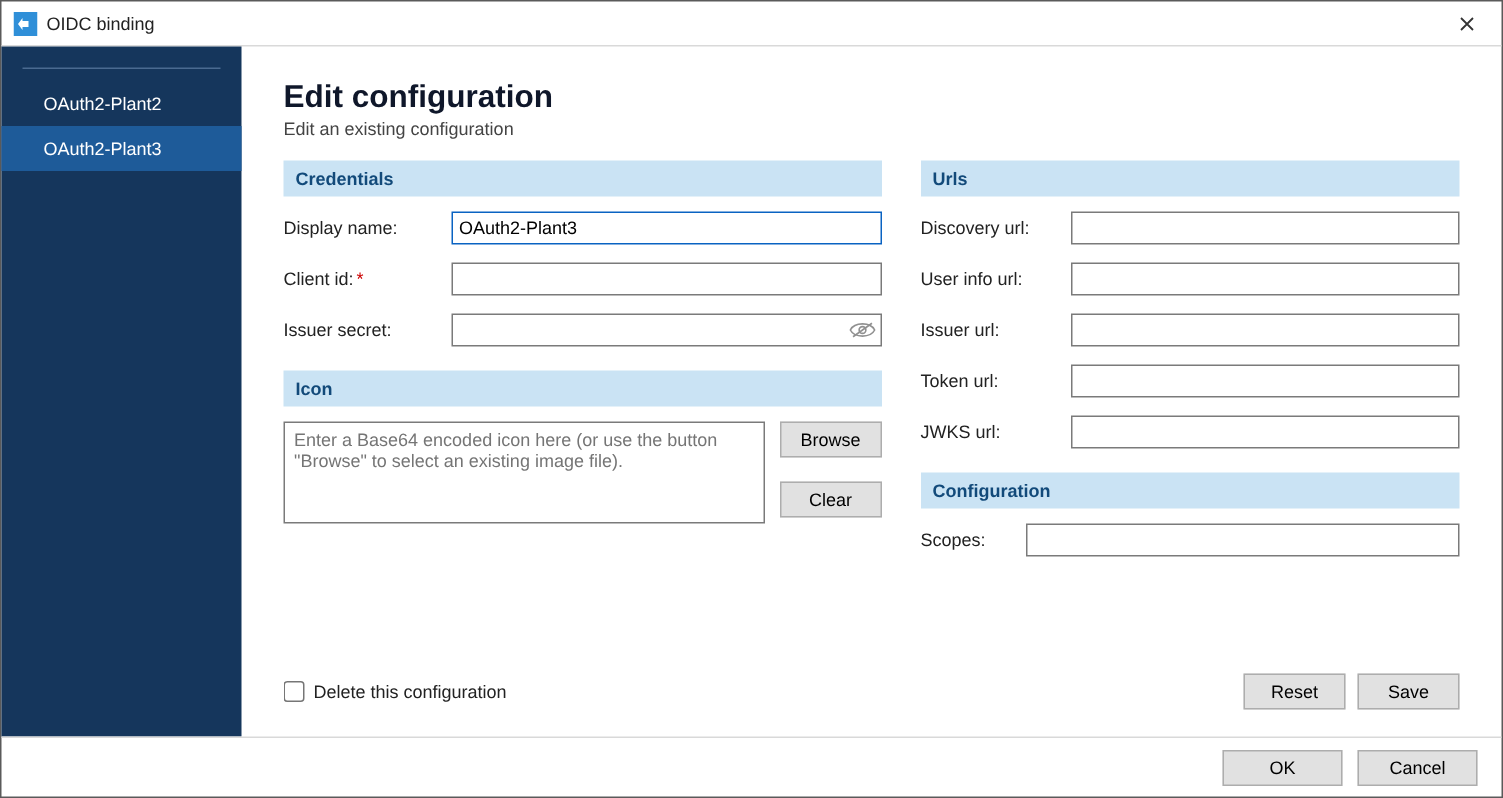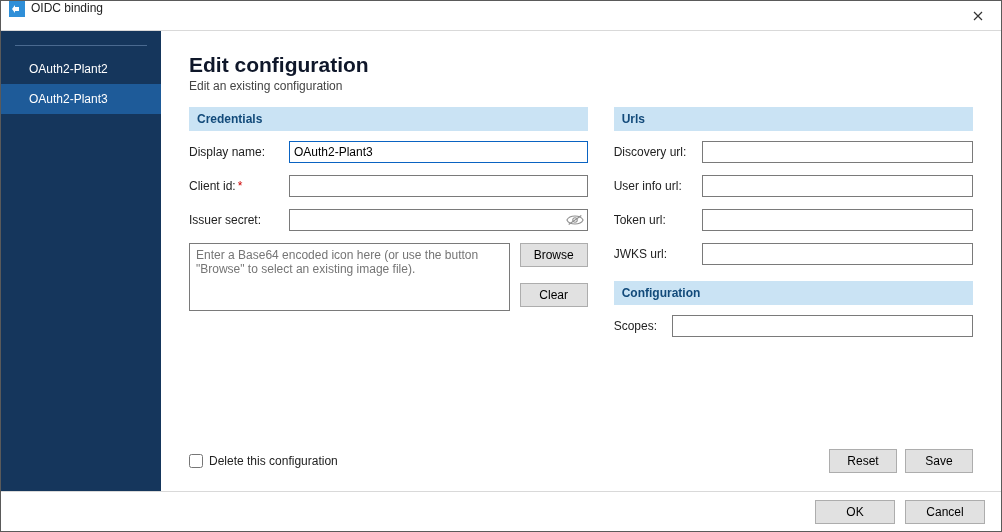--- a/index.html
+++ b/index.html
@@ -1,18 +1,18 @@
 <!DOCTYPE html>
 <html><head>
 <meta charset="utf-8">
 <style>
   * { box-sizing: border-box; }
   html, body { margin:0; padding:0; font-family: "Segoe UI", Tahoma, sans-serif; font-size:12px; color:#222; }
   .window { width:1002px; height:532px; border:1px solid #5a5a5a; background:#fff; display:flex; flex-direction:column; }
-  .titlebar { height:30px; display:flex; border-bottom:1px solid #d9d9d9; }
+  .titlebar { height:30px; display:flex; align-items:center; border-bottom:1px solid #d9d9d9; }
   .titlebar .app-icon { width:16px; height:16px; margin:0 6px 0 8px; }
   .titlebar .title { flex:1; font-size:12px; }
   .titlebar .close { width:46px; height:30px; display:flex; align-items:center; justify-content:center; cursor:pointer; }
 
   .body { flex:1; display:flex; min-height:0; }
   .sidebar { width:160px; background:#15365c; color:#fff; padding-top:14px; }
   .side-new { display:flex; align-items:center; gap:6px; padding:4px 14px 10px 14px; cursor:pointer; }
   .side-divider { height:1px; background:#4a6a90; margin:0 14px 8px 14px; }
   .side-item { padding:8px 14px 8px 28px; cursor:pointer; }
   .side-item.selected { background:#1e5b99; }
@@ -21,21 +21,21 @@
   h1 { font-size:21px; font-weight:700; margin:0 0 2px 0; color:#0f172a; }
   .subtitle { margin:0 0 14px 0; color:#444; }
 
   .columns { display:flex; gap:26px; }
   .col { display:flex; flex-direction:column; gap:6px; }
   .col-left { width:405px; }
   .col-right { width:365px; }
 
   .group-header { background:#cae3f4; color:#124a7a; font-weight:700; padding:5px 8px; margin-bottom:4px; }
 
-  .field-row { display:flex; align-items:center; gap:8px; margin-bottom:6px; }
+  .field-row { display:flex; align-items:center; gap:20px; margin-bottom:6px; }
   .col-left .field-label { width:92px; text-align:left; }
   .col-right .field-label { width:80px; text-align:left; }
   .req { color:#c00; margin-left:2px; }
   input.txt { flex:1; height:22px; border:1px solid #7a7a7a; padding:2px 4px; font:inherit; }
   input.txt:focus, input.txt.focused { outline:none; border:1px solid #0a63c2; }
   .secret-wrap { flex:1; position:relative; }
   .secret-wrap input { width:100%; padding-right:26px; }
   .eye { position:absolute; right:4px; top:50%; transform:translateY(-50%); width:18px; height:14px; cursor:pointer; opacity:.65; }
 
   .icon-row { display:flex; gap:10px; align-items:flex-start; }
@@ -108,38 +108,43 @@
             <div class="secret-wrap">
               <input class="txt" type="password" value="" style="">
               <svg class="eye" viewBox="0 0 20 14">
                 <path d="M1 7 C4 1 16 1 19 7 C16 13 4 13 1 7 Z" fill="none" stroke="#555" stroke-width="1.2"></path>
                 <circle cx="10" cy="7" r="2.5" fill="none" stroke="#555" stroke-width="1.2"></circle>
                 <line x1="3" y1="12" x2="17" y2="2" stroke="#555" stroke-width="1.2"></line>
               </svg>
             </div>
           </div>
 
+          <div class="group-header" style="margin-top:4px;">Icon</div>
           <div class="icon-row">
             <textarea class="icon-area" placeholder="Enter a Base64 encoded icon here (or use the button &quot;Browse&quot; to select an existing image file)." style=""></textarea>
             <div class="icon-btns">
               <button class="std">Browse</button>
               <button class="std">Clear</button>
             </div>
           </div>
         </div>
 
         <div class="col col-right">
           <div class="group-header">Urls</div>
 
           <div class="field-row">
             <div class="field-label">Discovery url:</div>
             <input class="txt" type="text" value="" style="">
           </div>
           <div class="field-row">
             <div class="field-label">User info url:</div>
+            <input class="txt" type="text" value="" style="">
+          </div>
+          <div class="field-row">
+            <div class="field-label">Issuer url:</div>
             <input class="txt" type="text" value="" style="">
           </div>
           <div class="field-row">
             <div class="field-label">Token url:</div>
             <input class="txt" type="text" value="" style="">
           </div>
           <div class="field-row">
             <div class="field-label">JWKS url:</div>
             <input class="txt" type="text" value="" style="">
           </div>

